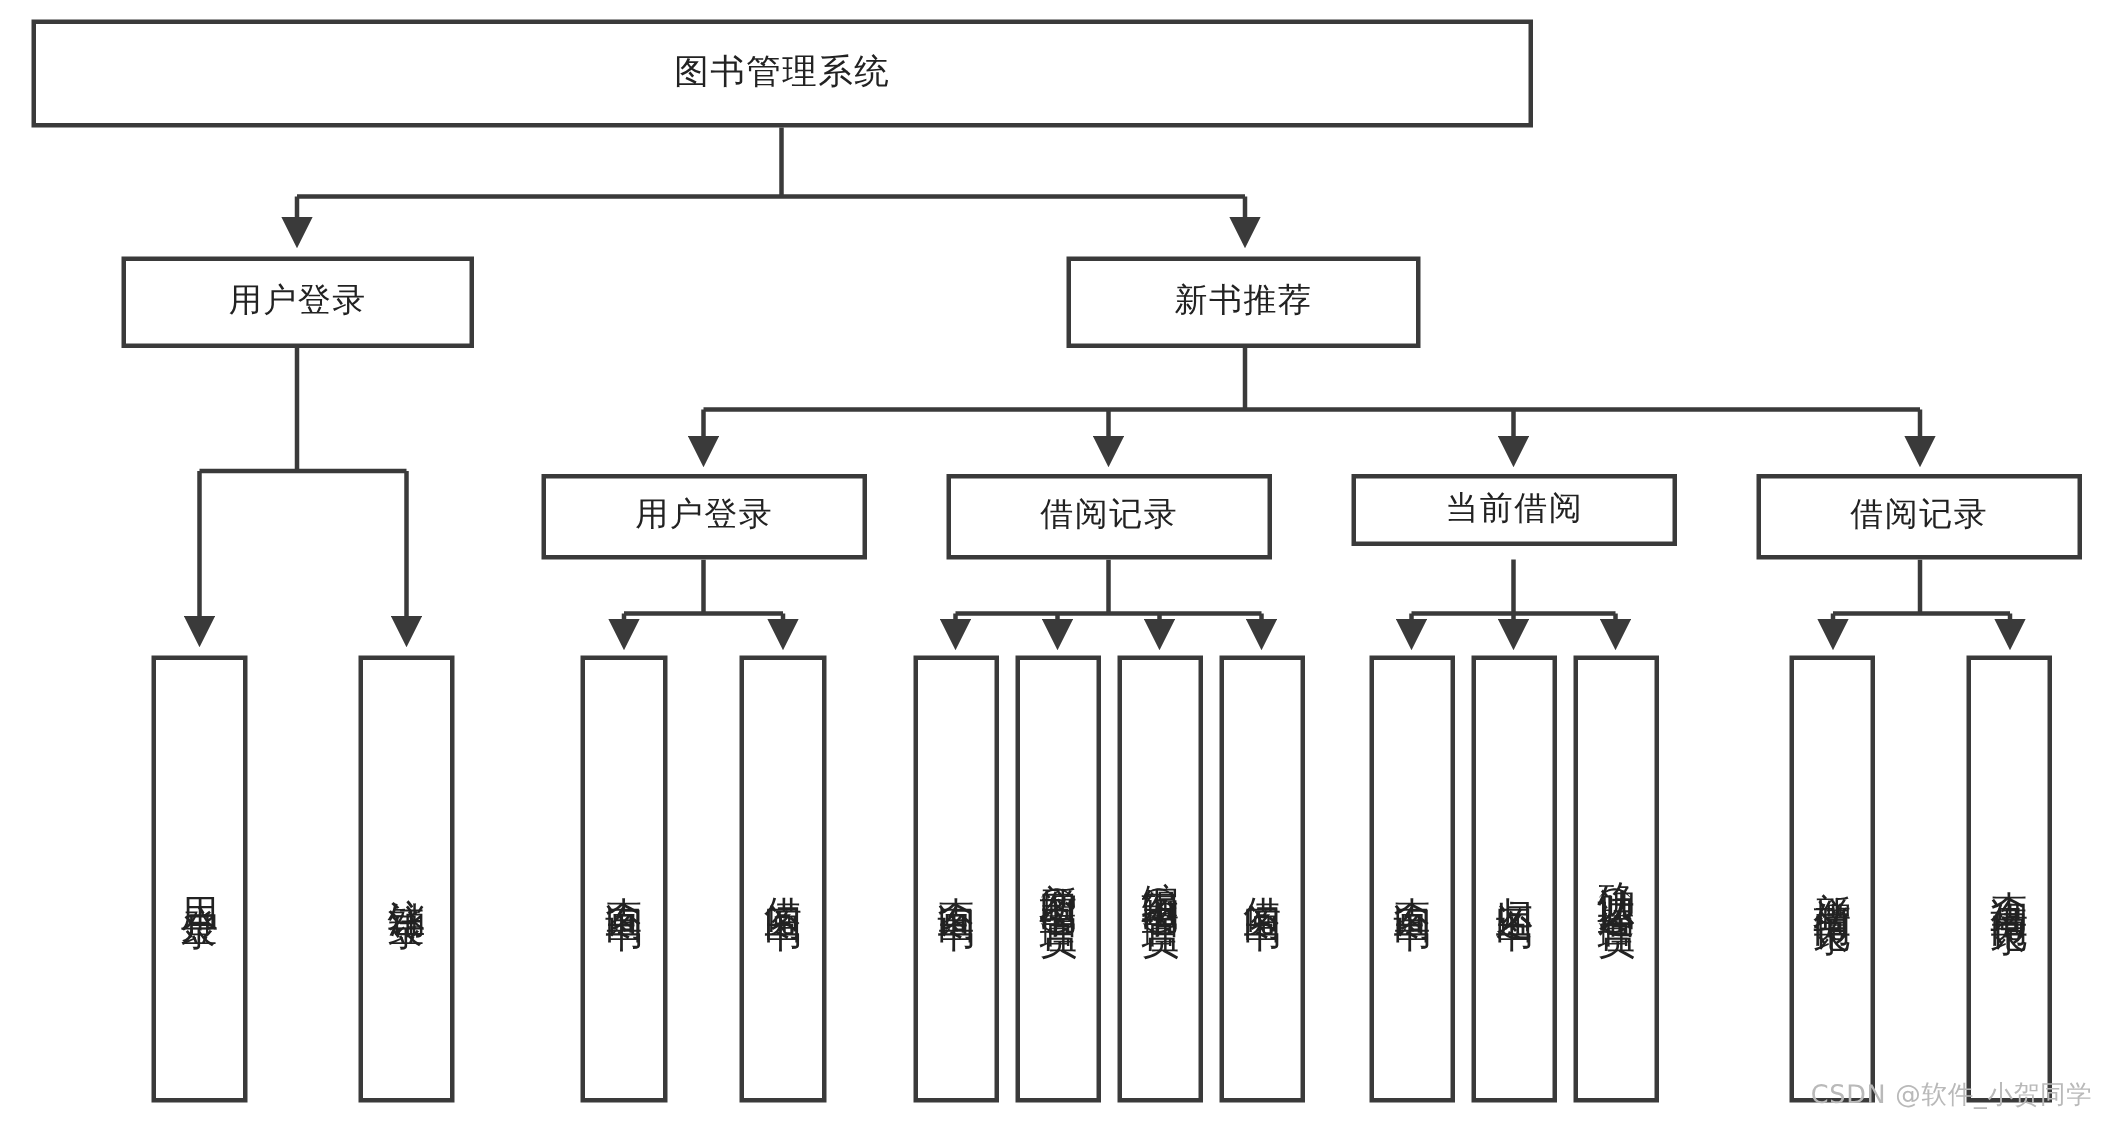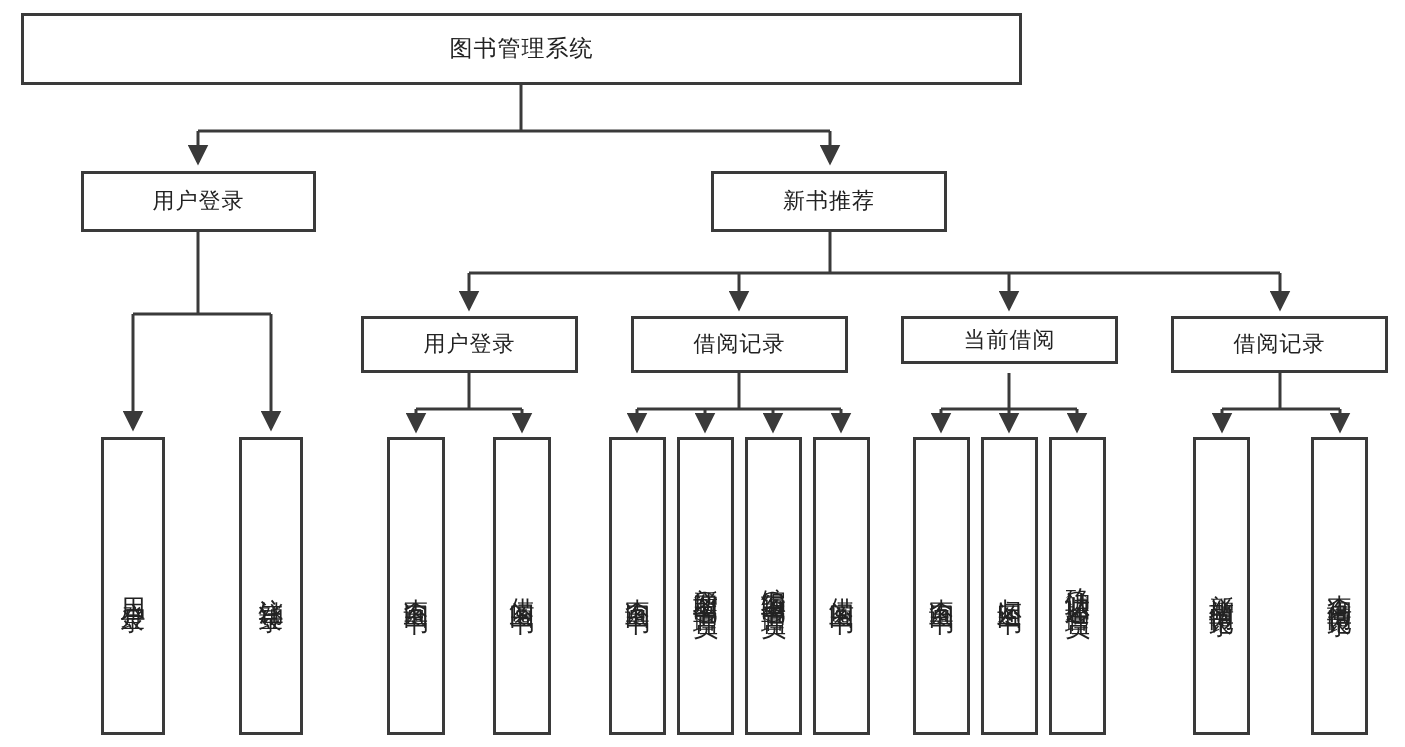--- a/index.html
+++ b/index.html
@@ -143,14 +143,15 @@
   <div class="node vertical" style="left:745px; top:437px; width:57px; height:298px;">编辑图书（管理员）</div>
   <div class="node vertical" style="left:813px; top:437px; width:57px; height:298px;">借阅图书</div>
 
   <div class="node vertical" style="left:913px; top:437px; width:57px; height:298px;">查询图书</div>
   <div class="node vertical" style="left:981px; top:437px; width:57px; height:298px;">归还图书</div>
   <div class="node vertical" style="left:1049px; top:437px; width:57px; height:298px;">确认归还（管理员）</div>
 
   <div class="node vertical" style="left:1193px; top:437px; width:57px; height:298px;">新增借阅记录</div>
   <div class="node vertical" style="left:1311px; top:437px; width:57px; height:298px;">查询借阅记录</div>
 
+  <div class="watermark">CSDN @软件_小贺同学</div>
 
 </div>
 
 </body></html>

